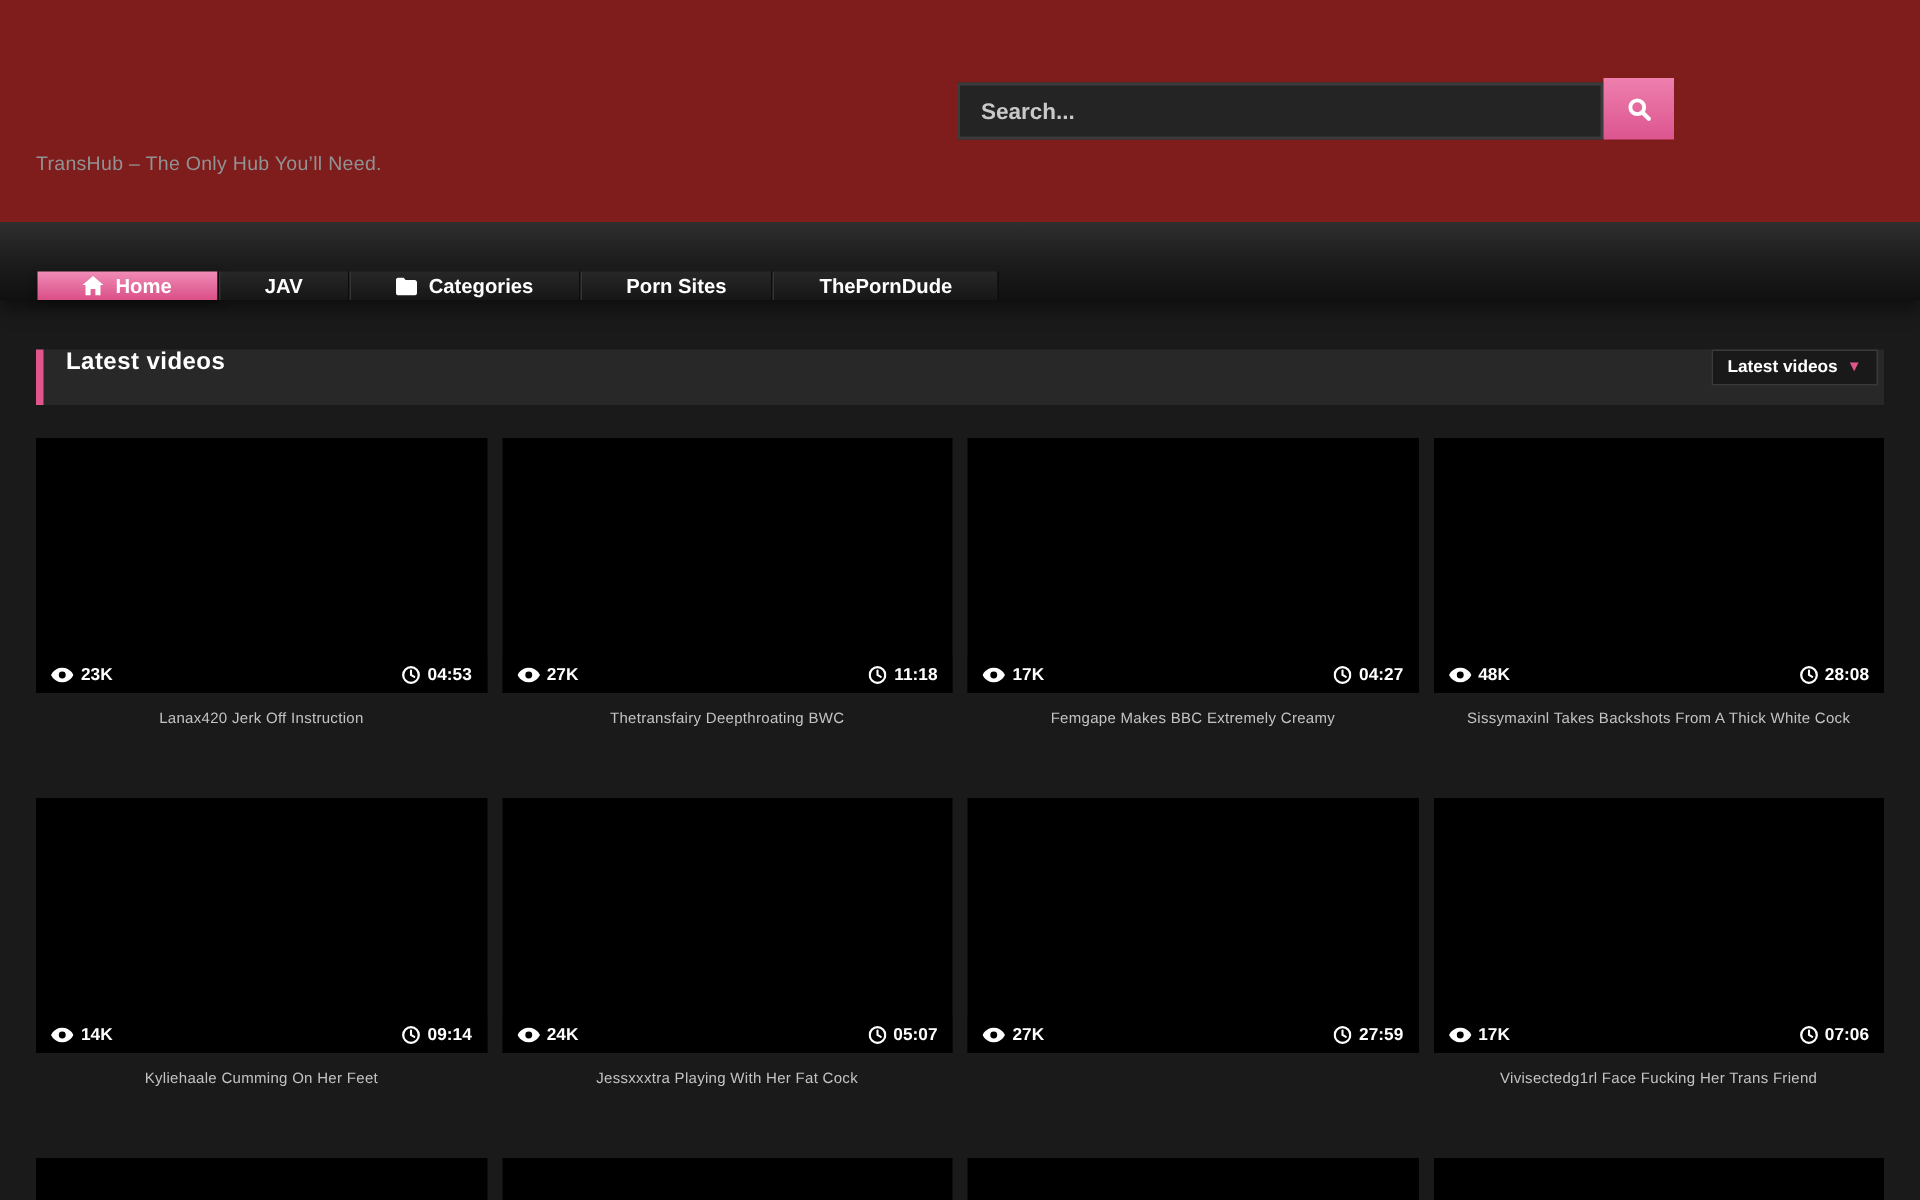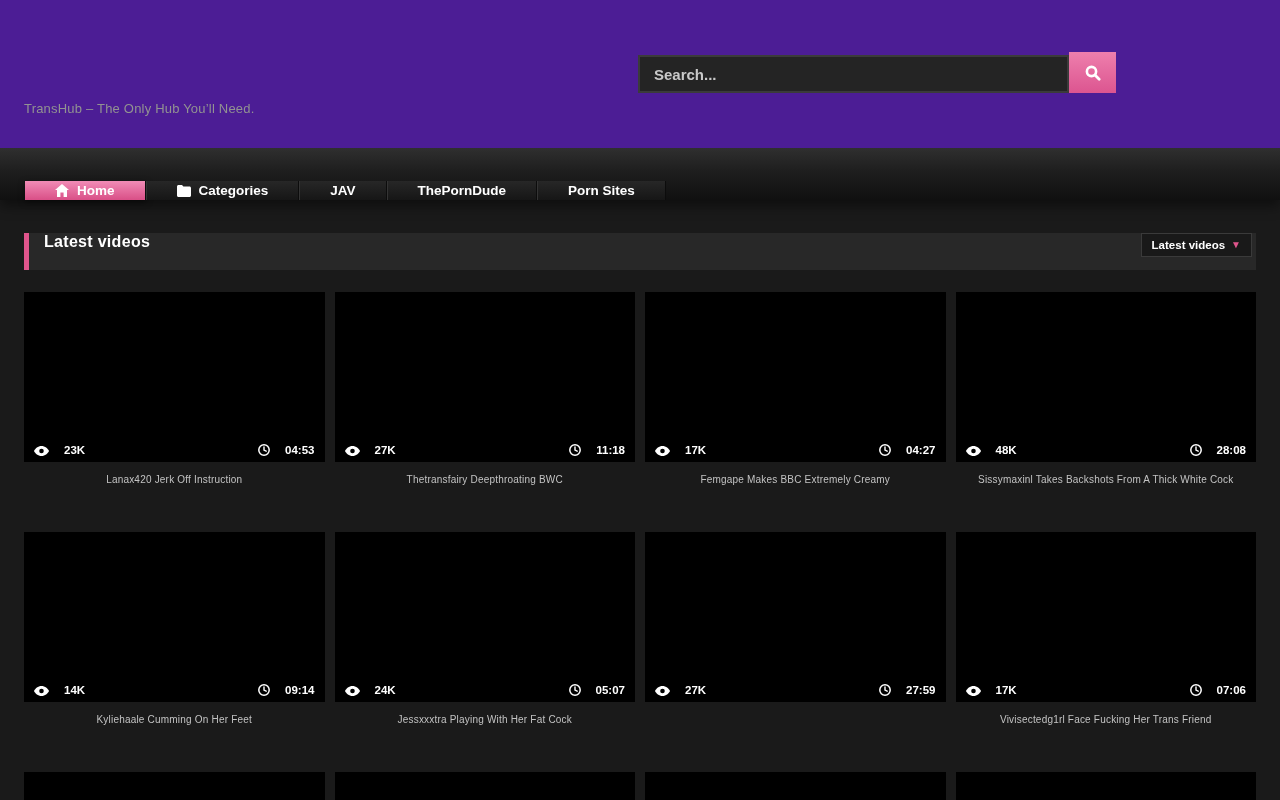--- a/index.html
+++ b/index.html
@@ -4,21 +4,21 @@
 <style>
   * { margin: 0; padding: 0; box-sizing: border-box; }
   html, body { width: 1280px; height: 800px; overflow: hidden; }
   body {
     background: #1a1a1a;
     font-family: "Liberation Sans", "DejaVu Sans", sans-serif;
     position: relative;
   }
 
   
-  .top-header { position: relative; height: 148px; background: #4c1d95; }
+  .top-header { position: relative; height: 148px; background: #7f1d1d; }
   .search-form {
     position: absolute; left: 638px; top: 52px; height: 41px;
     display: flex; align-items: center;
   }
   .search-input {
     width: 431px; height: 38px; margin-top: 3px;
     background: #242424; border: 2px solid #3b3b3b; outline: none;
     color: #ddd; font-size: 15px; font-weight: bold;
     padding: 0 14px;
     font-family: "Liberation Sans", sans-serif;
@@ -87,21 +87,21 @@
   .thumb {
     position: relative; width: 100%; height: 170px; background: #000;
   }
   .thumb-meta {
     position: absolute; left: 0; right: 0; bottom: 0;
     display: flex; justify-content: space-between; align-items: center;
     padding: 6px 10px;
     background: rgba(0,0,0,.55);
     color: #fff; font-size: 11.5px; font-weight: bold;
   }
-  .meta-item { display: flex; align-items: flex-end; gap: 15px; }
+  .meta-item { display: flex; align-items: center; gap: 5px; }
   .video-title {
     padding: 10px 8px 0 8px; text-align: center;
     color: #c3c3c3; font-size: 10px; line-height: 1.5; letter-spacing: .2px;
   }
 </style>
 </head>
 <body>
 
 <div class="top-header">
   <div class="search-form">
@@ -121,35 +121,35 @@
 <div class="navbar">
   <div class="nav-tab active">
     <span class="nav-icon">
       <svg width="14" height="13" viewBox="0 0 14 13">
         <path d="M7 0 L14 6 L12 6 L12 13 L8.6 13 L8.6 8.6 L5.4 8.6 L5.4 13 L2 13 L2 6 L0 6 Z" fill="#fff"></path>
       </svg>
     </span>
     <span>Home</span>
   </div>
   <div class="nav-tab">
+    <span>JAV</span>
+  </div>
+  <div class="nav-tab">
     <span class="nav-icon">
       <svg width="14" height="12" viewBox="0 0 14 12">
         <path d="M0 1.5 C0 .7 .7 0 1.5 0 L5 0 L6.4 1.6 L12.5 1.6 C13.3 1.6 14 2.3 14 3.1 L14 10.5 C14 11.3 13.3 12 12.5 12 L1.5 12 C.7 12 0 11.3 0 10.5 Z" fill="#fff"></path>
       </svg>
     </span>
     <span>Categories</span>
   </div>
   <div class="nav-tab">
-    <span>JAV</span>
+    <span>Porn Sites</span>
   </div>
   <div class="nav-tab">
     <span>ThePornDude</span>
-  </div>
-  <div class="nav-tab">
-    <span>Porn Sites</span>
   </div>
 </div>
 
 <div class="main">
 
   <div class="section-header">
     <span class="section-title">Latest videos</span>
     <div class="sort-select">
       <span>Latest videos</span>
       <span class="sort-caret">▼</span>

